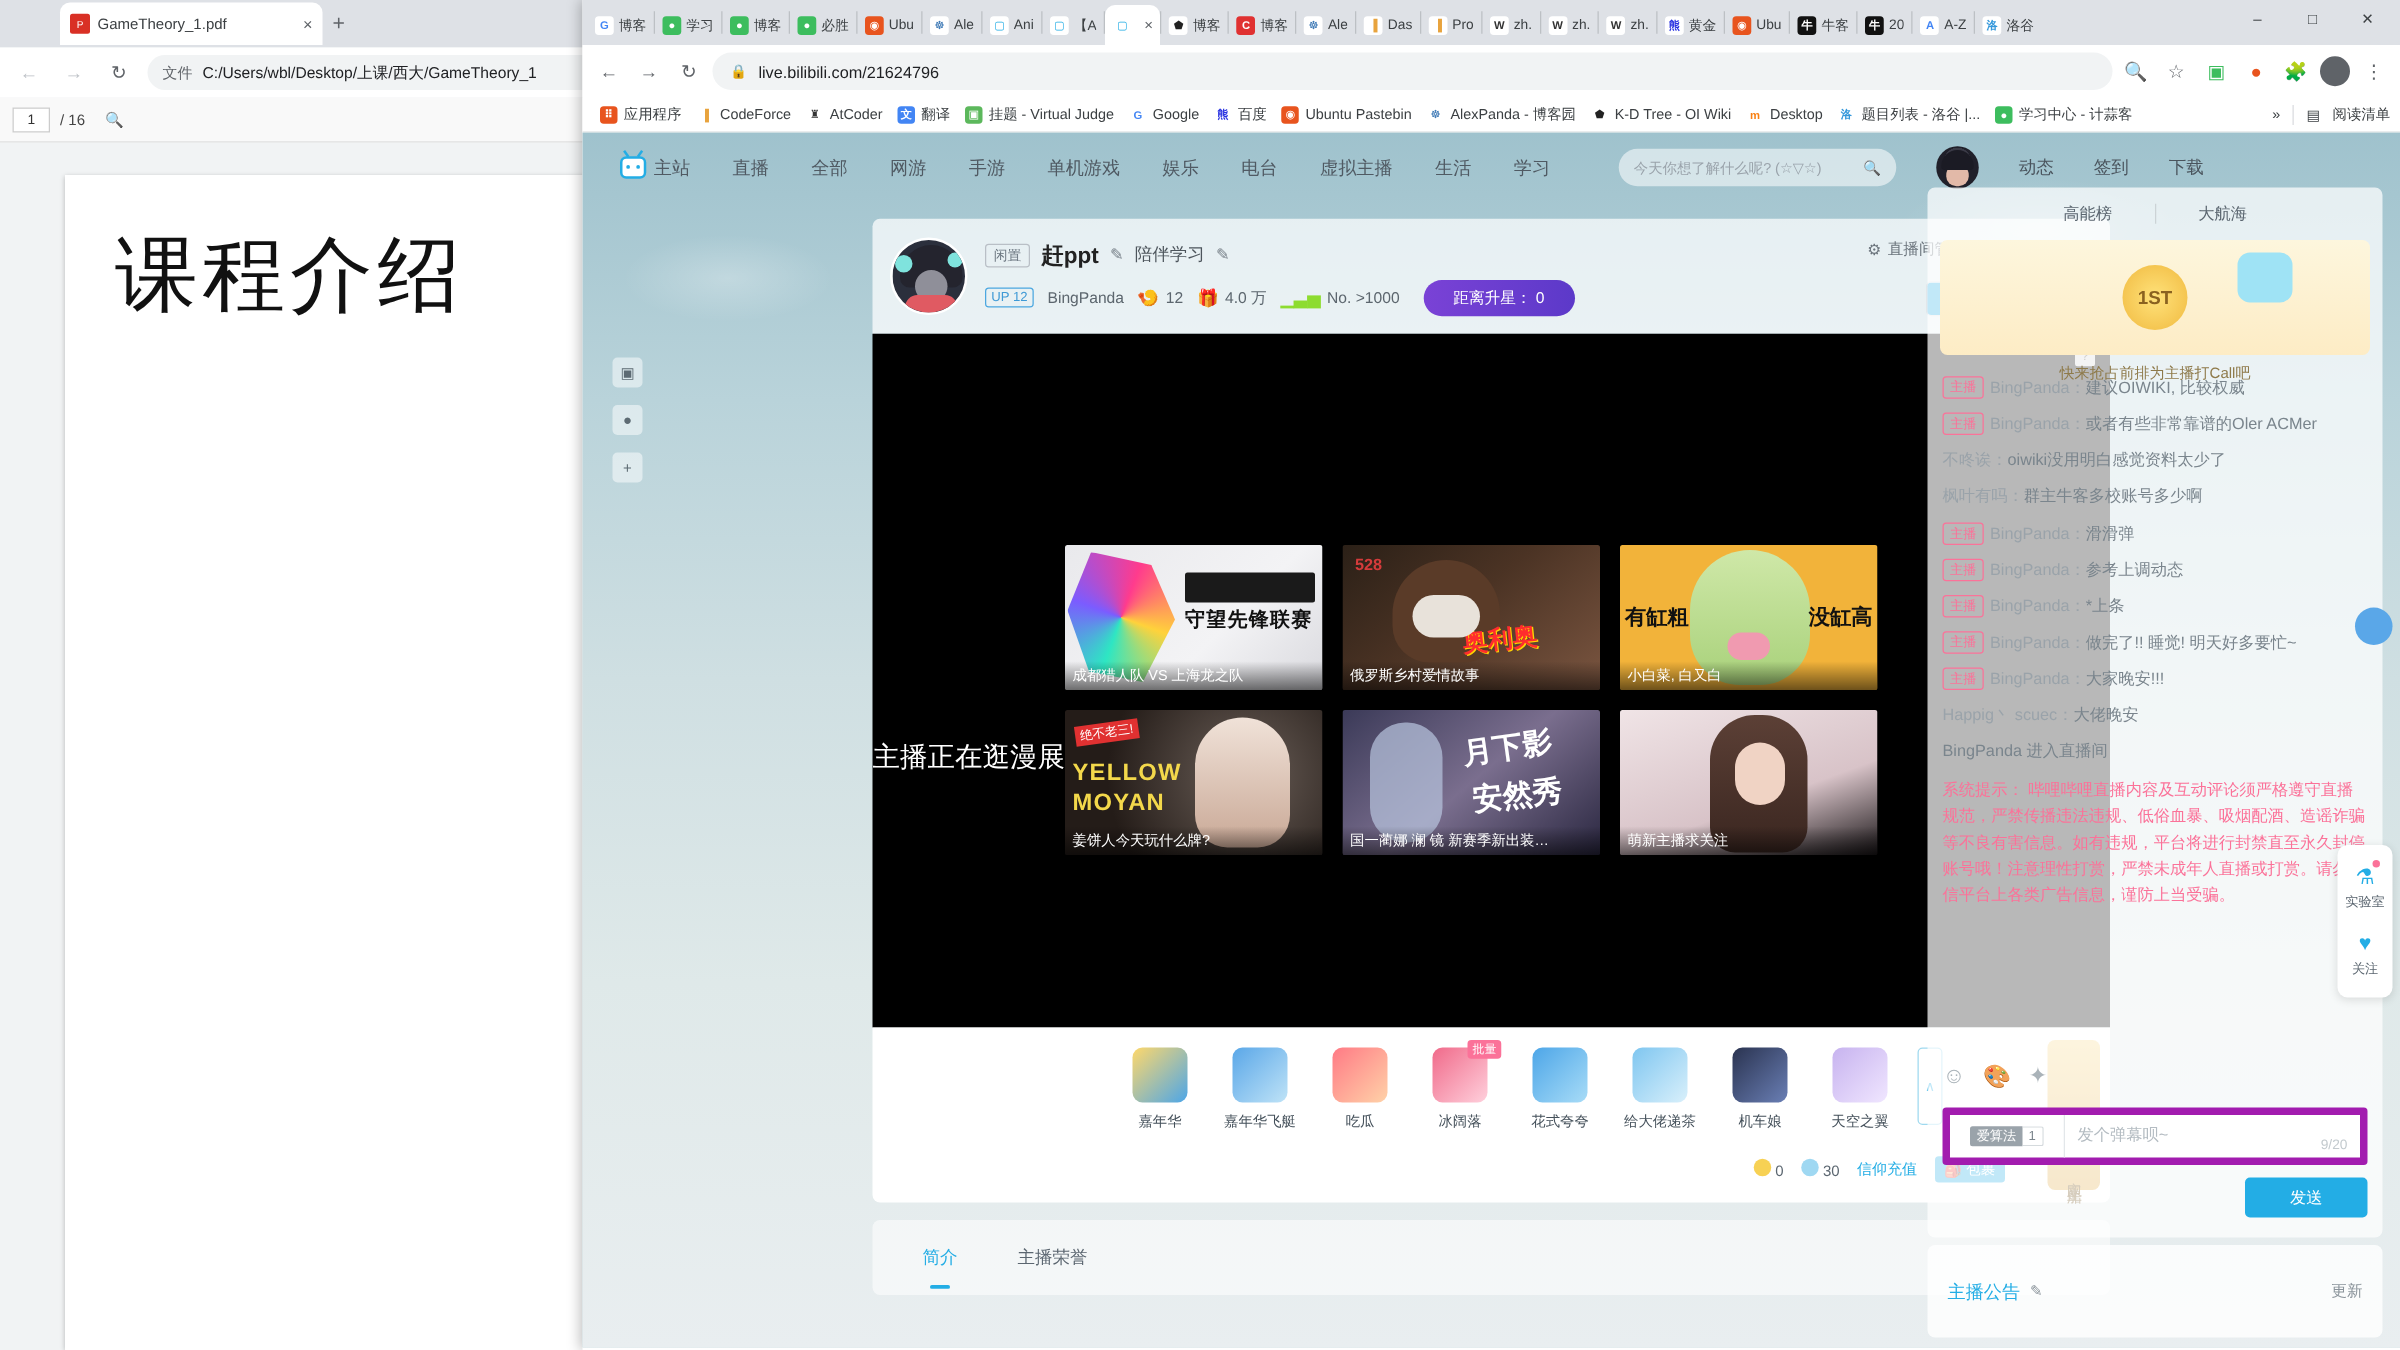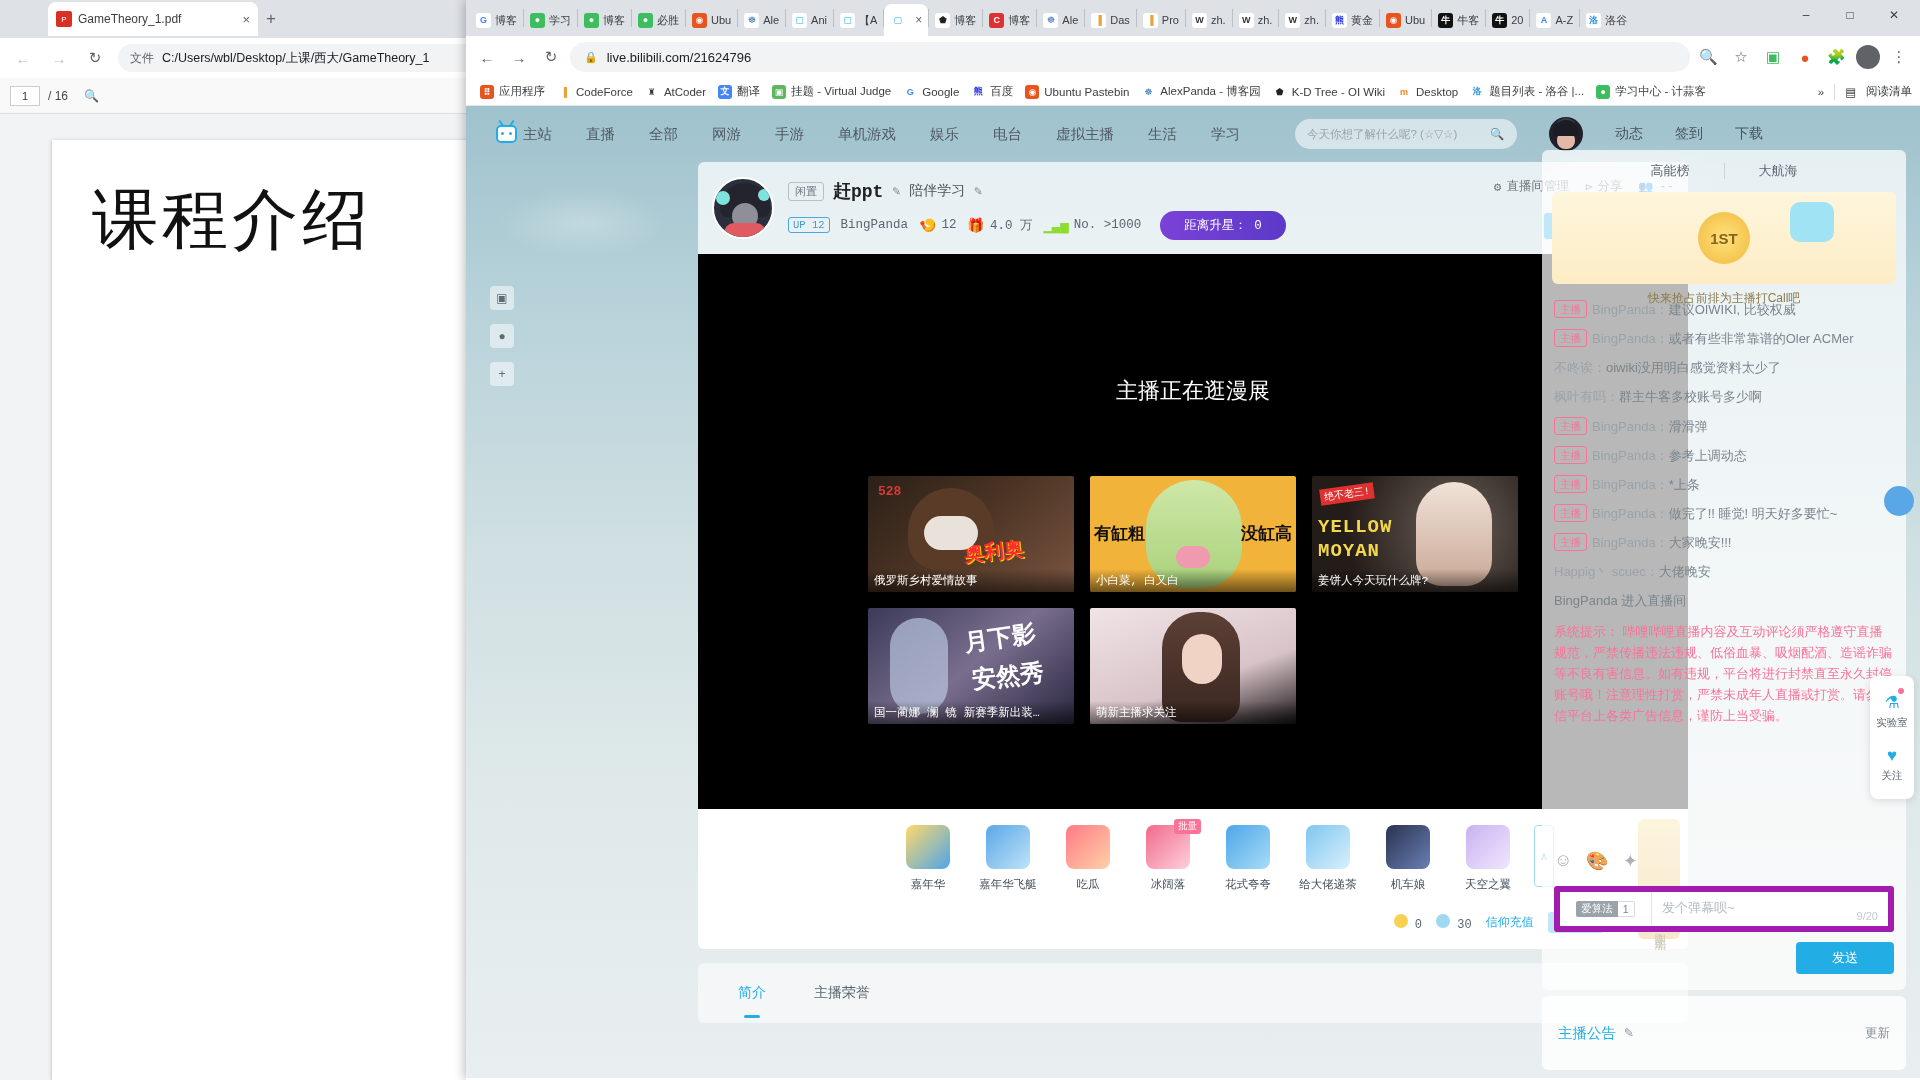--- a/index.html
+++ b/index.html
@@ -94,21 +94,21 @@
   .bili-logo i:first-child{left:3px;} .bili-logo i:last-child{right:3px;}
   #nav-search { margin-left:22px; width:222px; height:30px; background:rgba(255,255,255,.55); border-radius:15px;
                 display:flex; align-items:center; padding:0 12px; gap:6px; font-size:11.5px; color:#9aa3ab; }
   #nav-avatar { width:34px;height:34px;border-radius:50%;margin-left:16px;overflow:hidden;
                 background:radial-gradient(circle at 50% 35%, #3a3a46 0 38%, #20202a 39% 100%); position:relative;}
   #nav-avatar:after{content:"";position:absolute;left:8px;top:14px;width:18px;height:18px;border-radius:50% 50% 45% 45%;
                 background:#e2b9a8;}
   #nav-avatar:before{content:"";position:absolute;left:4px;top:3px;width:26px;height:16px;border-radius:14px 14px 3px 3px;background:#1b1b24;z-index:2;}
   .navright { padding:0 16px; font-size:14px; color:#4a545d; }
 
-  #room { position:relative; margin:0 auto; width:990px; z-index:4;font-family:Liberation Mono, monospace; }
+  #room { position:relative; margin:13px auto; width:990px; z-index:4; }
   #room-head { background:rgba(255,255,255,.72); border-radius:6px 6px 0 0; height:92px; display:flex;
                align-items:center; padding:0 14px; position:relative; }
   #room-avatar { width:62px;height:62px;border-radius:50%;flex:0 0 auto; overflow:hidden; position:relative;
       background:radial-gradient(circle at 50% 45%,#5dd8d0 0 18%, #2b2f3c 19% 100%);
       border:2px solid #fff; }
   #room-avatar .hair{position:absolute;left:6px;top:4px;width:50px;height:34px;border-radius:26px 26px 8px 8px;background:#24242e;}
   #room-avatar .face{position:absolute;left:18px;top:24px;width:26px;height:26px;border-radius:13px;background:#8f8f99;}
   #room-avatar .acc{position:absolute;left:2px;top:12px;width:14px;height:14px;border-radius:50%;background:#7fe3dd;}
   #room-avatar .acc2{position:absolute;right:2px;top:10px;width:12px;height:12px;border-radius:50%;background:#7fe3dd;}
   #room-avatar .body{position:absolute;left:10px;bottom:-2px;width:42px;height:16px;border-radius:10px 10px 0 0;background:#e05a62;}
@@ -126,22 +126,22 @@
               border-radius:15px; padding:6px 24px; margin-left:8px; }
   #room-actions { position:absolute; right:14px; top:16px; display:flex; align-items:center; gap:16px;
                   font-size:12.5px; color:#6b747c; }
   .act { display:flex; align-items:center; gap:5px; }
   #follow-wrap { position:absolute; right:14px; bottom:14px; display:flex; height:28px;
                  border:1px solid #dfe3e6; border-radius:4px; overflow:hidden; background:#fff; }
   #follow-btn { background:#23ade5; color:#fff; font-size:12.5px; padding:0 14px; display:flex;
                 align-items:center; gap:4px; }
   #follow-cnt { font-size:12px; color:#6c757d; padding:0 18px; display:flex; align-items:center; }
 
-  #player { position:relative; height:555px; background:#000; display:flex; flex-direction:column;
-            align-items:center; justify-content:flex-start;gap:40px; }
+  #player { position:relative; height:555px; background:#000; display:flex; flex-direction:row;
+            align-items:center; justify-content:flex-start; }
   #player-help { position:absolute; right:12px; top:10px; width:16px;height:16px; background:#d8d8d8;
                  border-radius:2px; font-size:10px; color:#555; display:flex;align-items:center;justify-content:center;}
   #player-msg { margin-top:122px; font-size:22px; color:#fff; }
   #rec-grid { margin-top:30px; display:grid; grid-template-columns:repeat(3,206px); gap:16px 16px; }
   .rec { width:206px; height:116px; position:relative; overflow:hidden; border-radius:2px; }
   .rec .cap { position:absolute; left:0; bottom:0; width:100%; padding:4px 6px; font-size:11.5px; color:#fff;
               background:linear-gradient(transparent,rgba(0,0,0,.55)); white-space:nowrap; overflow:hidden; }
   .rec .art { position:absolute; inset:0; }
 
   
@@ -594,20 +594,26 @@
           </div>
           <div id="follow-cnt">1029</div>
         </div>
       </div>
 
       <div id="player">
         <div id="player-help">?</div>
         <div id="player-msg">主播正在逛漫展</div>
         <div id="rec-grid">
             <div class="rec">
+              <div class="art art1">
+                <span class="t1">守望先锋联赛</span>
+              </div>
+              <div class="cap">成都猎人队 VS 上海龙之队</div>
+            </div>
+            <div class="rec">
               <div class="art art2">
                 <span class="t1">奥利奥</span>
                 <span class="t2">528</span>
               </div>
               <div class="cap">俄罗斯乡村爱情故事</div>
             </div>
             <div class="rec">
               <div class="art art3">
                 <span class="t1">有缸粗</span>
                 <span class="t2">没缸高</span>

